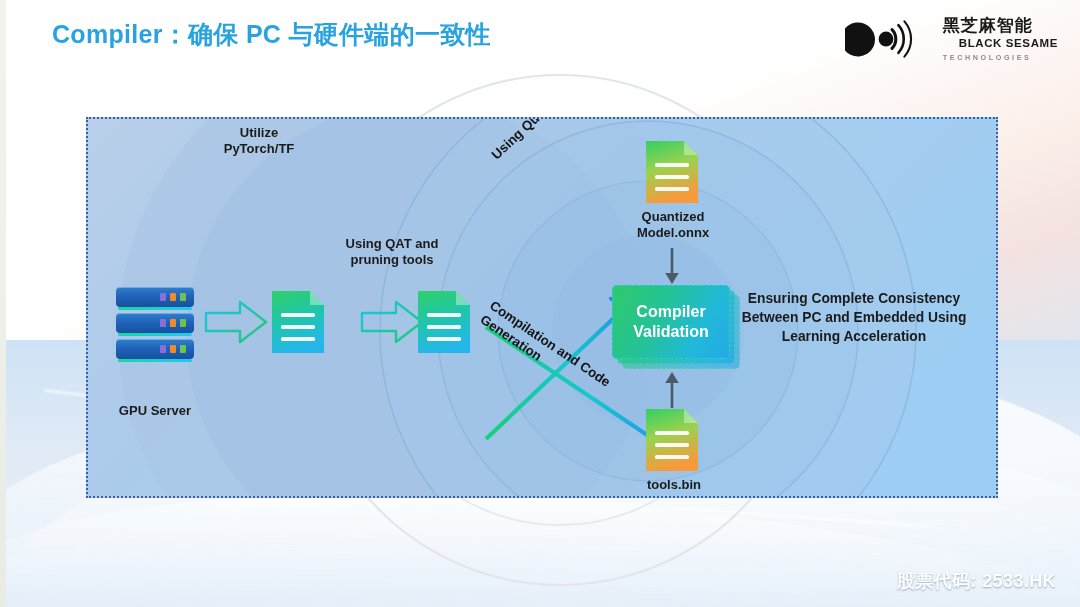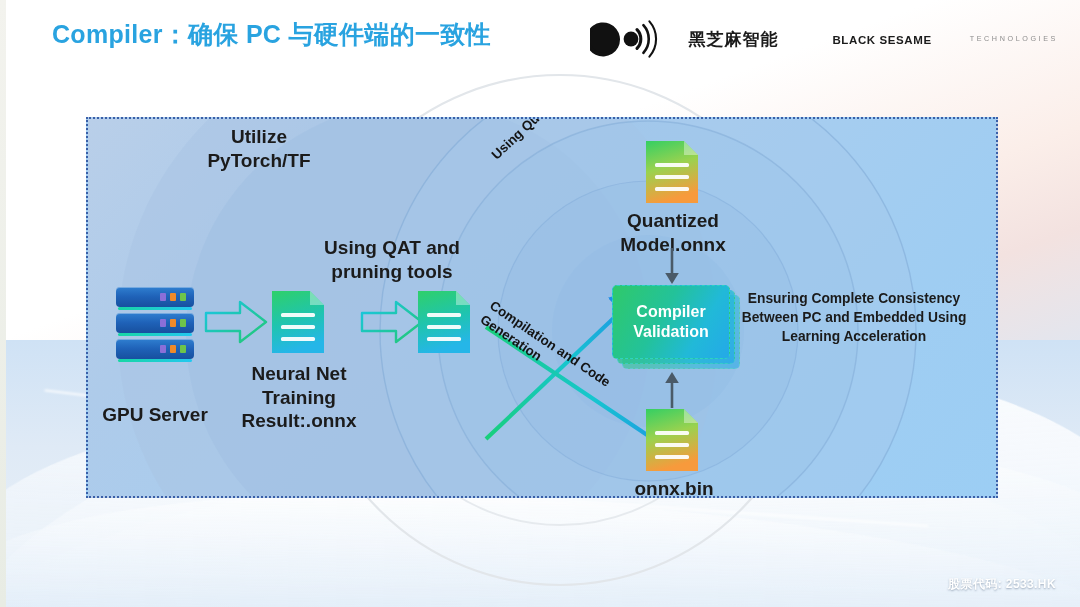--- a/index.html
+++ b/index.html
@@ -44,36 +44,36 @@
 
   
   .title{
     position:absolute;left:52px;top:18px;
     font-size:25px;color:#29a3e0;font-weight:600;letter-spacing:.3px;
     white-space:nowrap;
   }
 
   .logo{position:absolute;right:22px;top:16px;display:flex;align-items:center;gap:12px;}
   .logo-mark{width:86px;height:46px;}
-  .logo-text{display:flex;flex-direction:row;line-height:1;gap:38px;}
+  .logo-text{display:flex;flex-direction:column;line-height:1;}
   .logo-cn{font-size:17px;font-weight:700;color:#1b1b1b;letter-spacing:1px;}
   .logo-en{font-size:11.5px;font-weight:700;color:#1b1b1b;letter-spacing:.6px;margin-top:4px;margin-left:16px;}
-  .logo-sub{font-size:7.2px;font-weight:400;color:#8d8d8d;letter-spacing:2.6px;margin-top:4px;}
+  .logo-sub{font-size:7.2px;font-weight:700;color:#8d8d8d;letter-spacing:2.6px;margin-top:4px;}
 
   
   #panel{
     position:absolute;left:86px;top:117px;width:908px;height:377px;
     background:linear-gradient(135deg,#b9cfe9 0%,#aecbea 22%,#a8cdef 50%,#9fcdf2 78%,#9ccef4 100%);
     border:2px dotted #3a5fa8;
     overflow:hidden;
   }
 
   
   .lbl{
-    position:absolute;color:#1b1b1b;font-size:19px;font-weight:600;
+    position:absolute;color:#1b1b1b;font-size:13px;font-weight:600;
     text-align:center;line-height:1.24;white-space:pre-line;
   }
 
   .server{position:absolute;left:28px;top:168px;width:78px;height:72px;}
   .unit{
     position:absolute;left:0;width:78px;height:20px;border-radius:4px;
     background:linear-gradient(180deg,#2f7fd0 0%,#1f62b8 48%,#17509f 100%);
     box-shadow:0 1px 0 rgba(255,255,255,.35) inset;
   }
   .unit::after{
@@ -104,21 +104,21 @@
     color:#1b1b1b;font-size:13.8px;font-weight:600;line-height:1.38;text-align:center;
   }
 
   .diaglbl{
     position:absolute;color:#141414;font-size:13.4px;font-weight:600;line-height:1.3;
     text-align:center;white-space:pre-line;
   }
 
   .stock{
     position:absolute;right:24px;bottom:14px;
-    color:#ffffff;font-size:12px;font-weight:700;letter-spacing:.4px;
+    color:#ffffff;font-size:18px;font-weight:700;letter-spacing:.4px;
     text-shadow:0 1px 2px rgba(90,110,135,.55);
   }
 </style>
 </head>
 <body>
 
 <div id="slide">
 
   <div class="bg-base"></div>
   <div class="bg-sky"></div>
@@ -222,23 +222,20 @@
               <stop offset="100%" stop-color="#25b6e8"></stop>
           </linearGradient>
         </defs>
         <path d="M2 2 H40 L54 16 V64 H2 Z" fill="url(#dg1)"></path>
         <path d="M40 2 L54 16 H40 Z" fill="#ffffff" opacity=".38"></path>
         <rect x="11" y="24" width="34" height="4" rx="1.6" fill="#fff" opacity=".93"></rect>
         <rect x="11" y="36" width="34" height="4" rx="1.6" fill="#fff" opacity=".93"></rect>
         <rect x="11" y="48" width="34" height="4" rx="1.6" fill="#fff" opacity=".93"></rect>
       </svg>
     </div>
-    <div class="lbl" style="left:148px;top:243px;width:126px;">Neural Net
-Training
-Result:.onnx</div>
 
     <svg style="position:absolute;left:272px;top:178px;" width="66" height="50">
       <defs>
         <linearGradient id="ha2" x1="0" y1="0" x2="1" y2="1">
           <stop offset="0%" stop-color="#19c6e8"></stop>
             <stop offset="100%" stop-color="#23c86e"></stop>
         </linearGradient>
       </defs>
       <path d="M2 16 H36 V5 L62 25 L36 45 V34 H2 Z" fill="none" stroke="url(#ha2)" stroke-width="2.4" stroke-linejoin="round"></path>
     </svg>
@@ -338,21 +335,21 @@
               <stop offset="100%" stop-color="#f79a3c"></stop>
           </linearGradient>
         </defs>
         <path d="M2 2 H40 L54 16 V64 H2 Z" fill="url(#dg4)"></path>
         <path d="M40 2 L54 16 H40 Z" fill="#ffffff" opacity=".38"></path>
         <rect x="11" y="24" width="34" height="4" rx="1.6" fill="#fff" opacity=".93"></rect>
         <rect x="11" y="36" width="34" height="4" rx="1.6" fill="#fff" opacity=".93"></rect>
         <rect x="11" y="48" width="34" height="4" rx="1.6" fill="#fff" opacity=".93"></rect>
       </svg>
     </div>
-    <div class="lbl" style="left:516px;top:358px;width:140px;">onnx.bin</div>
+    <div class="lbl" style="left:516px;top:358px;width:140px;">tools.bin</div>
 
     <div class="rtext">Ensuring Complete Consistency Between PC and Embedded Using Learning Acceleration</div>
 
   </div>
 
   <div class="stock">股票代码: 2533.HK</div>
 
 </div>
 
 </body></html>

